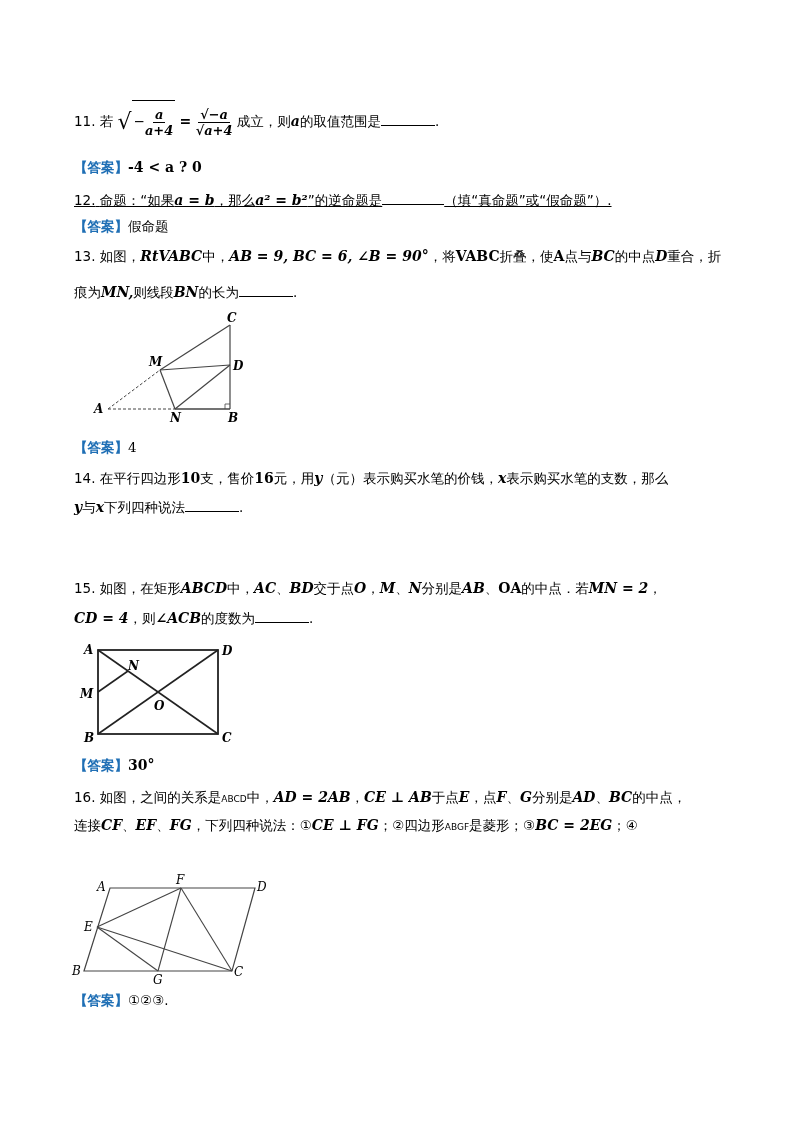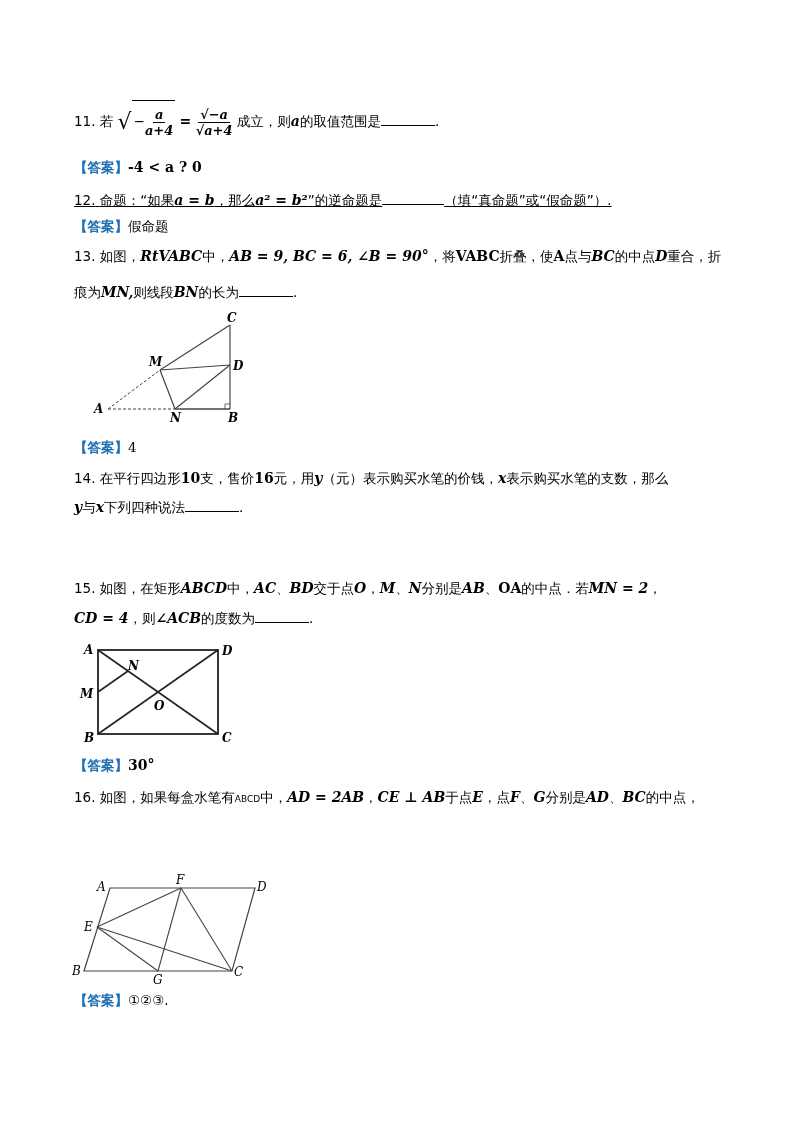--- a/index.html
+++ b/index.html
@@ -106,21 +106,24 @@
     <text x="84" y="72">O</text>
     <text x="14" y="104">B</text>
     <text x="152" y="104">C</text>
   </svg>
   <div class="line" style="top:755px;">
     <span class="ans-label">【答案】</span><span class="mb">30°</span>
   </div>
 
   <div class="line" style="top:787px;">
     <span>16.</span>
-    <span>如图，如果每盒水笔有</span><span style="font-size:9px;">ABCD</span><span>中，</span><span class="m">AD = 2AB</span><span>，</span><span class="m">CE ⊥ AB</span><span>于点</span><span class="m">E</span><span>，点</span><span class="m">F</span><span>、</span><span class="m">G</span><span>分别是</span><span class="m">AD</span><span>、</span><span class="m">BC</span><span>的中点，</span>
+    <span>如图，之间的关系是</span><span style="font-size:9px;">ABCD</span><span>中，</span><span class="m">AD = 2AB</span><span>，</span><span class="m">CE ⊥ AB</span><span>于点</span><span class="m">E</span><span>，点</span><span class="m">F</span><span>、</span><span class="m">G</span><span>分别是</span><span class="m">AD</span><span>、</span><span class="m">BC</span><span>的中点，</span>
+  </div>
+  <div class="line" style="top:815px;">
+    <span>连接</span><span class="m">CF</span><span>、</span><span class="m">EF</span><span>、</span><span class="m">FG</span><span>，下列四种说法：①</span><span class="m">CE ⊥ FG</span><span>；②四边形</span><span style="font-size:9px;">ABGF</span><span>是菱形；③</span><span class="m">BC = 2EG</span><span>；④</span>
   </div>
 
   <svg style="left:70px;top:868px;" width="220" height="120" viewBox="0 0 220 120">
     <polygon points="40,20 185,20 162,103 14,103" fill="none" stroke="#444" stroke-width="1.2"></polygon>
     <line x1="27" y1="59" x2="111" y2="20" stroke="#444" stroke-width="1.1"></line>
     <line x1="27" y1="59" x2="162" y2="103" stroke="#444" stroke-width="1.1"></line>
     <line x1="27" y1="59" x2="88" y2="103" stroke="#444" stroke-width="1.1"></line>
     <line x1="111" y1="20" x2="88" y2="103" stroke="#444" stroke-width="1.1"></line>
     <line x1="111" y1="20" x2="162" y2="103" stroke="#444" stroke-width="1.1"></line>
     <text x="27" y="23" style="font-weight:normal;">A</text>

